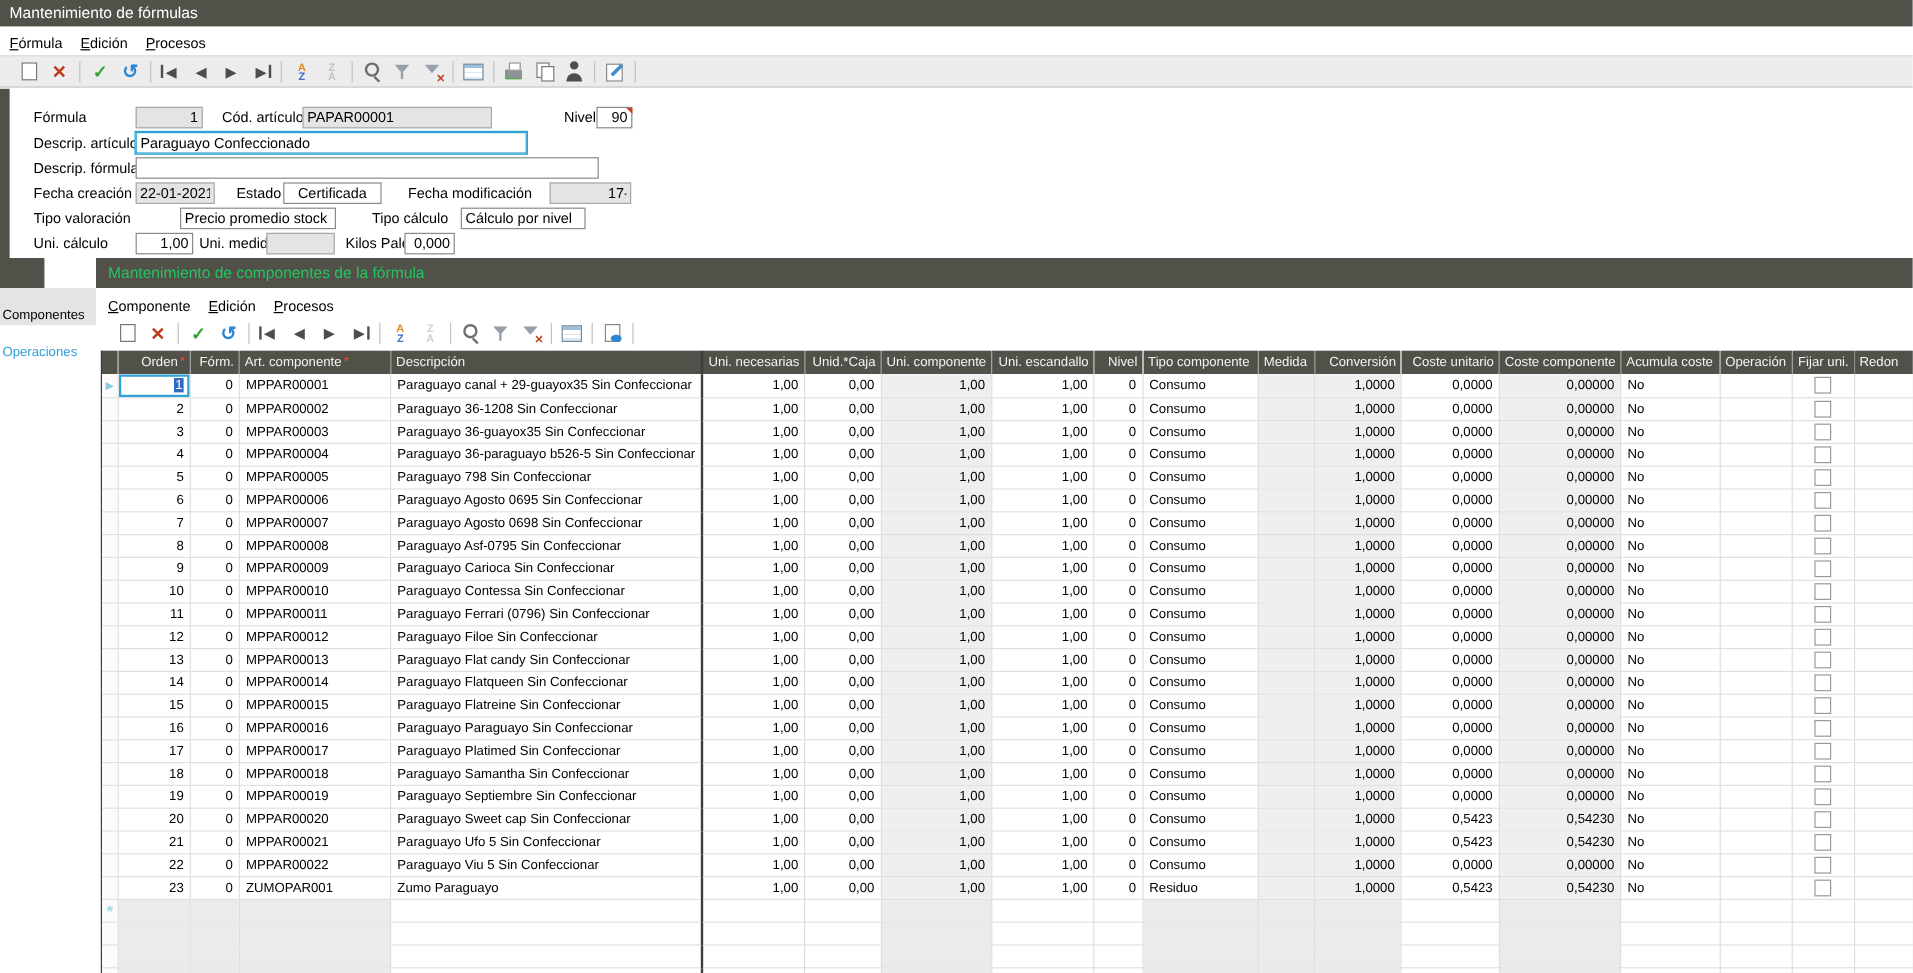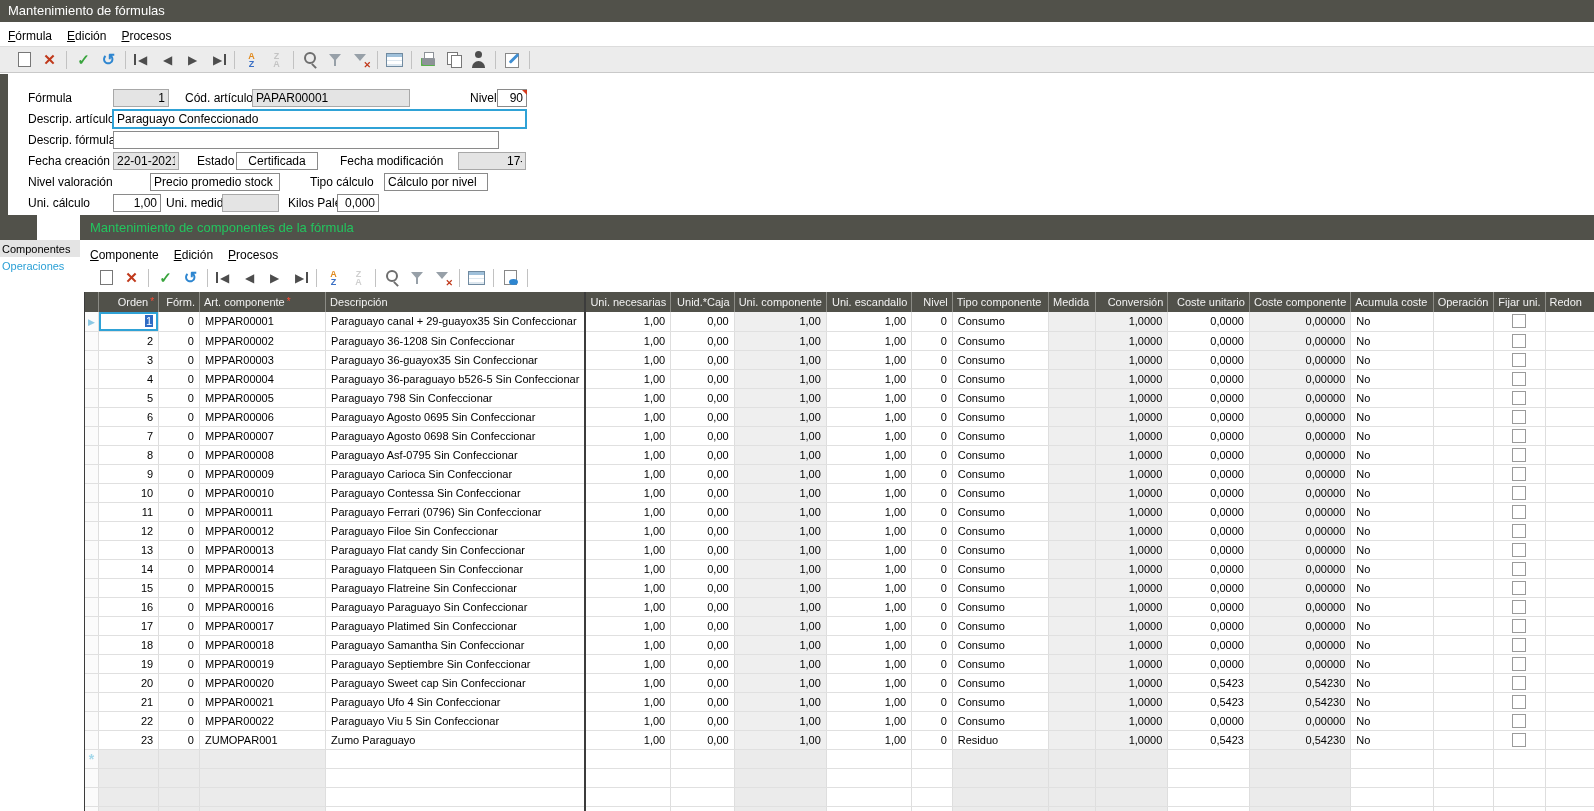--- a/index.html
+++ b/index.html
@@ -19,21 +19,21 @@
   .fld{position:absolute;height:18px;border:1px solid #8a8a8a;background:#fff;font-size:12px;
        padding:0 3px;box-sizing:border-box;font-family:inherit;color:#000;}
   .fld.ro{background:#e4e4e4;border-color:#a8a8a8;}
   .fld.num{text-align:right;}
   .fld.focus{border-color:#2fa2d6;box-shadow:0 0 0 1px #2fa2d6;}
   .red-corner{position:absolute;width:0;height:0;border-top:5px solid #d23b1e;border-left:5px solid transparent;}
   
   .comp-title{position:absolute;left:80px;top:215px;width:1514px;height:25px;background:#51514a;color:#22c55e;
               font-size:13px;line-height:25px;padding-left:10px;box-sizing:border-box;}
   .sidebar{position:absolute;left:0;top:240px;width:80px;height:571px;background:#fff;font-size:11px;}
-  .side-item{padding:3px 2px 2px 2px;cursor:default;}
+  .side-item{padding:17px 2px 2px 2px;cursor:default;}
   .side-item.active{background:#e4e4e4;color:#000;}
   .side-item.link{color:#2ba0d6;}
   .comp-menubar{position:absolute;left:90px;top:247px;height:16px;display:flex;gap:15px;font-size:12px;align-items:center;}
   .comp-toolbar{position:absolute;left:80px;top:264px;width:1514px;height:27px;background:#fff;
                 display:flex;align-items:center;padding-left:14px;box-sizing:border-box;}
   
   .grid{position:absolute;left:84px;top:292px;width:1510px;height:519px;overflow:hidden;
         border-left:1px solid #3c3c3c;background:#fff;}
   table{border-collapse:collapse;table-layout:fixed;}
   th{background:#51514a;color:#f2f2f2;font-weight:normal;font-size:11px;text-align:left;
@@ -138,33 +138,33 @@
 <div>
   <span class="flabel" style="left:28px;top:91px">Fórmula</span>
   <input class="fld ro num" style="left: 113px; top: 89px; width: 56px;" readonly="" value="1">
   <span class="flabel" style="left:185px;top:91px">Cód. artículo</span>
   <input class="fld ro" style="left: 252px; top: 89px; width: 158px;" readonly="" value="PAPAR00001">
   <span class="flabel" style="left:470px;top:91px">Nivel</span>
   <input class="fld num" style="left: 497px; top: 89px; width: 30px;" value="90">
   <span class="red-corner" style="left:522px;top:90px"></span>
 
   <span class="flabel" style="left:28px;top:112px">Descrip. artículo</span>
-  <input class="fld focus" style="left: 113px; top: 110px; width: 413px;" value="Paraguayo Confeccionado">
+  <input class="fld focus" style="left: 113px; top: 110px; width: 326px;" value="Paraguayo Confeccionado">
 
   <span class="flabel" style="left:28px;top:133px">Descrip. fórmula</span>
   <input class="fld" style="left: 113px; top: 131px; width: 386px;" value="">
 
   <span class="flabel" style="left:28px;top:154px">Fecha creación</span>
   <input class="fld ro" style="left: 113px; top: 152px; width: 66px;" readonly="" value="22-01-2021">
   <span class="flabel" style="left:197px;top:154px">Estado</span>
   <input class="fld" style="left: 236px; top: 152px; width: 82px; text-align: center;" value="Certificada">
   <span class="flabel" style="left:340px;top:154px">Fecha modificación</span>
   <input class="fld ro" style="left: 458px; top: 152px; width: 68px; padding-left: 48px;" readonly="" value="17-09-2021">
 
-  <span class="flabel" style="left:28px;top:175px">Nivel valoración</span>
+  <span class="flabel" style="left:28px;top:175px">Tipo valoración</span>
   <input class="fld" style="left: 113px; top: 173px; width: 130px; margin-left: 37px;" value="Precio promedio stock">
   <span class="flabel" style="left:310px;top:175px">Tipo cálculo</span>
   <input class="fld" style="left: 384px; top: 173px; width: 104px;" value="Cálculo por nivel">
 
   <span class="flabel" style="left:28px;top:196px">Uni. cálculo</span>
   <input class="fld num" style="left: 113px; top: 194px; width: 48px;" value="1,00">
   <span class="flabel" style="left:166px;top:196px">Uni. medida</span>
   <input class="fld ro" style="left: 222px; top: 194px; width: 57px;" readonly="" value="">
   <span class="flabel" style="left:288px;top:196px">Kilos Palet</span>
   <input class="fld num" style="left: 337px; top: 194px; width: 42px;" value="0,000">
@@ -675,21 +675,21 @@
           <td>No</td>
           <td></td>
           <td class="center"><span class="cb"></span></td>
           <td></td>
         </tr>
         <tr>
           <td class="rowsel"></td>
           <td class="num">21</td>
           <td class="num">0</td>
           <td>MPPAR00021</td>
-          <td class="div-r">Paraguayo Ufo 4  Sin Confeccionar</td>
+          <td class="div-r">Paraguayo Ufo 5  Sin Confeccionar</td>
           <td class="num">1,00</td>
           <td class="num">0,00</td>
           <td class="num ro">1,00</td>
           <td class="num">1,00</td>
           <td class="num">0</td>
           <td>Consumo</td>
           <td class="ro"></td>
           <td class="num ro">1,0000</td>
           <td class="num">0,5423</td>
           <td class="num ro">0,54230</td>

